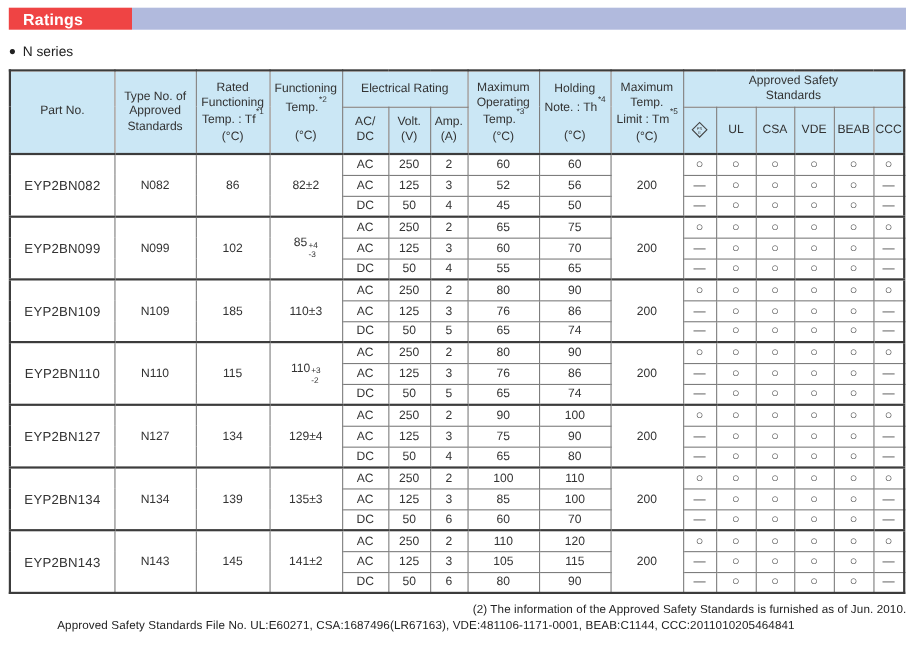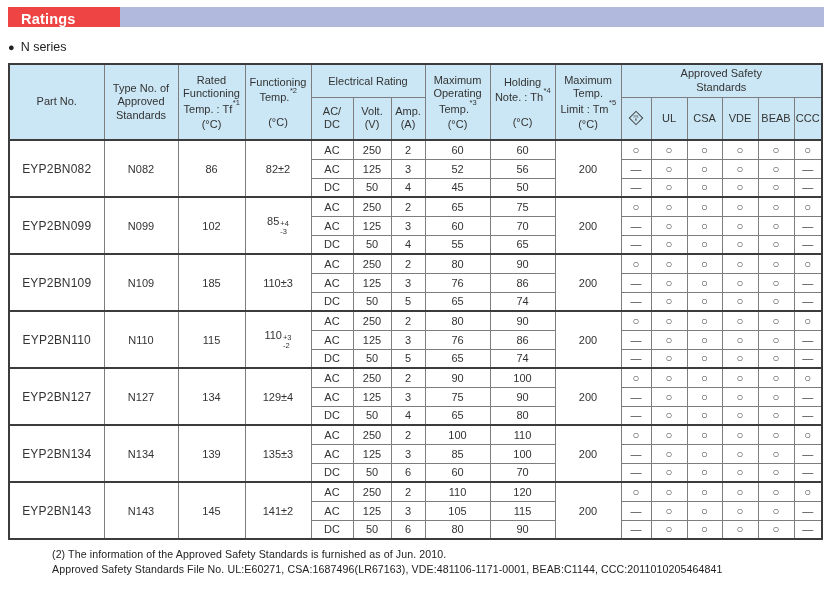--- a/index.html
+++ b/index.html
@@ -36,21 +36,21 @@
   .gap-unit{margin-top:12px;}
   td.part{font-size:12px;letter-spacing:.2px;}
   td.circ{font-size:11.5px;color:#444;}
   td.dash{font-size:11px;color:#444;}
   .tol{display:inline-flex;flex-direction:column;font-size:7.5px;line-height:1.1;
        vertical-align:-1px;margin-left:1px;text-align:left;}
   .pse-svg{display:block;margin:0 auto;}
 
   
   .notes{margin:7px 0 0 8px;font-size:10.6px;line-height:1.38;color:#222;letter-spacing:.1px;}
-  .notes .n2{margin-left:44px;}
+  .notes .n2{margin-left:44px;text-align:right;}
   .notes .n3{margin-left:44px;}
 </style>
 </head>
 <body>
 
 <div class="page">
 
   <div class="title-row">
     <div class="title-dark">
       <span>Ratings</span>

